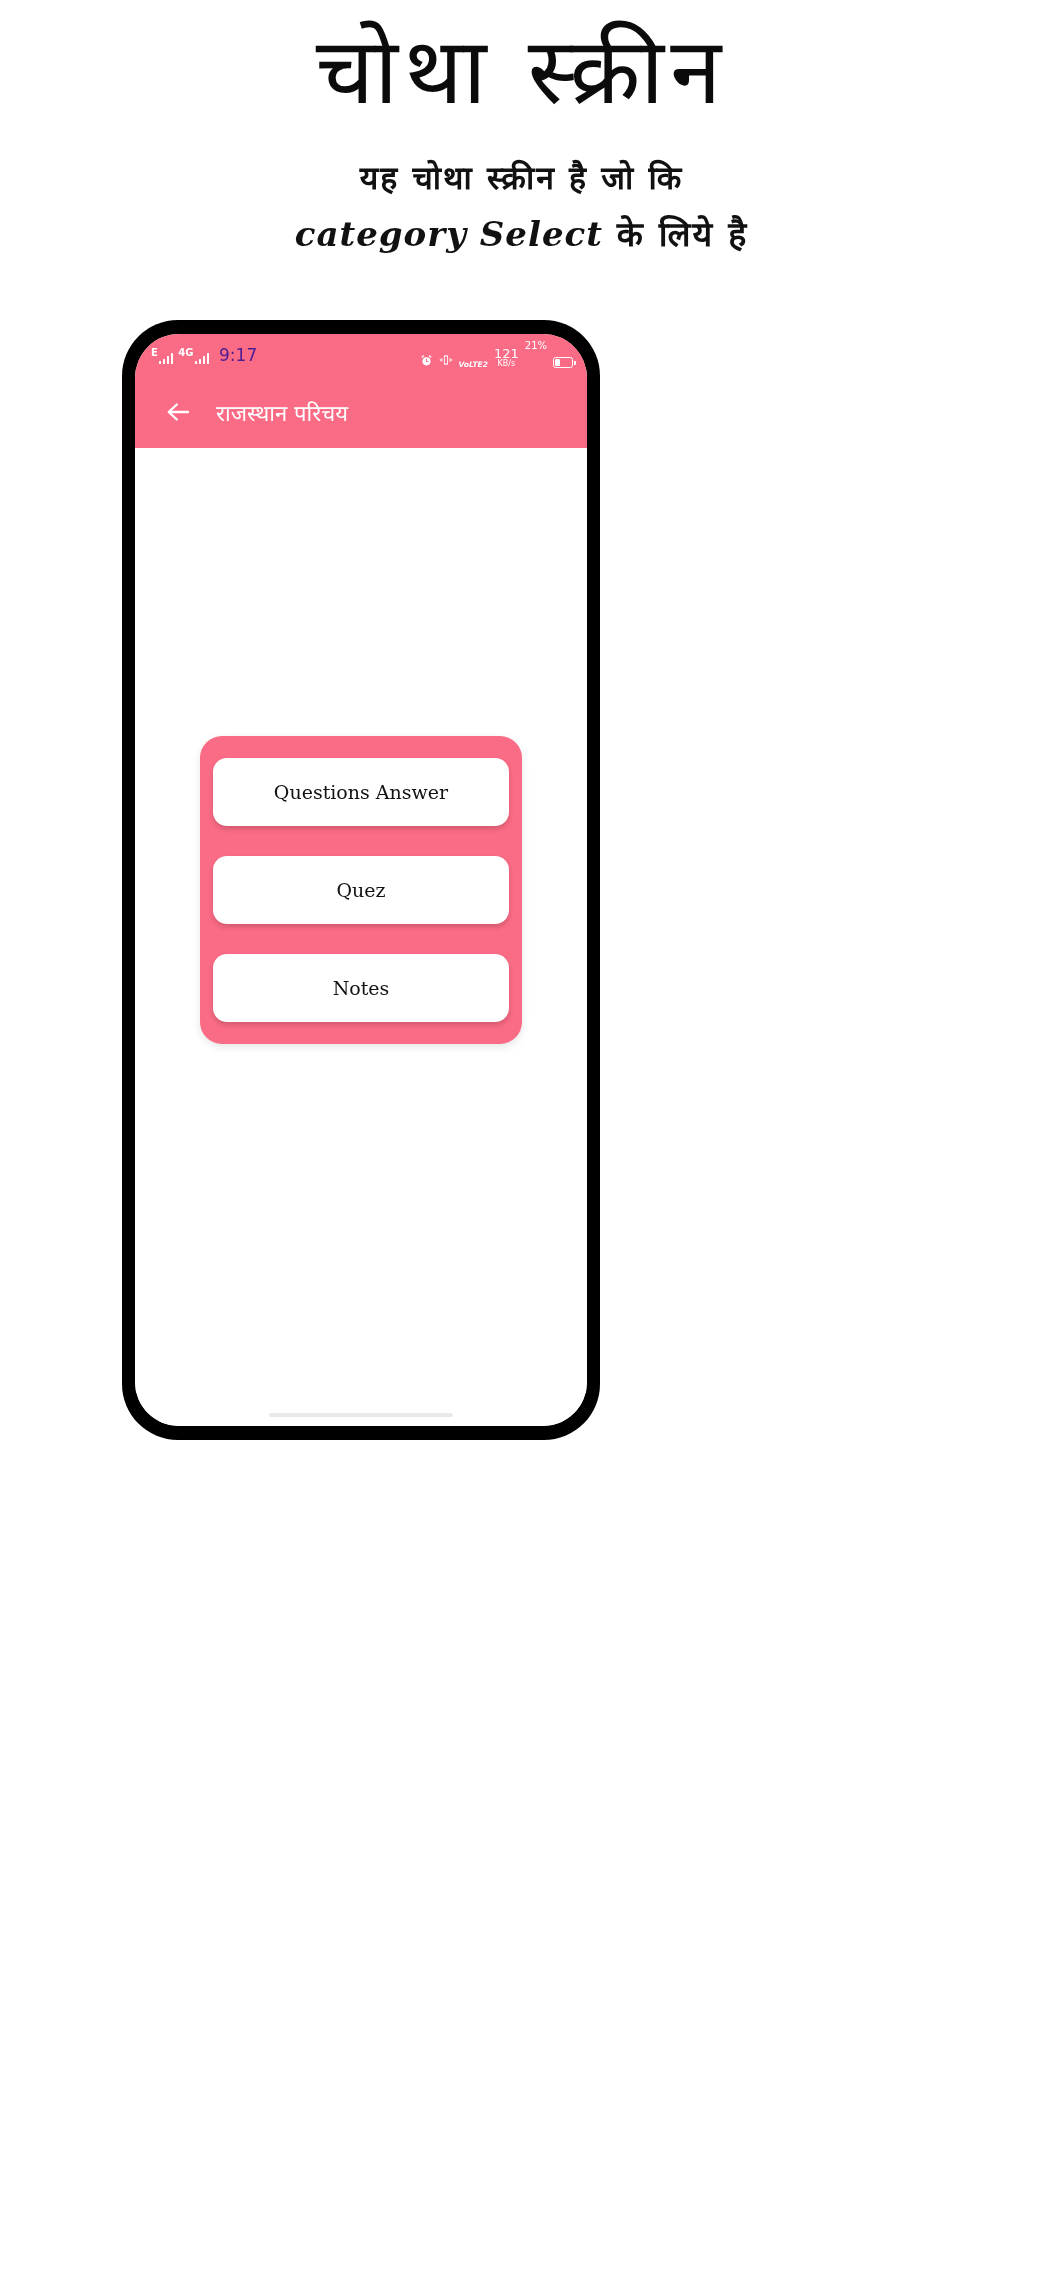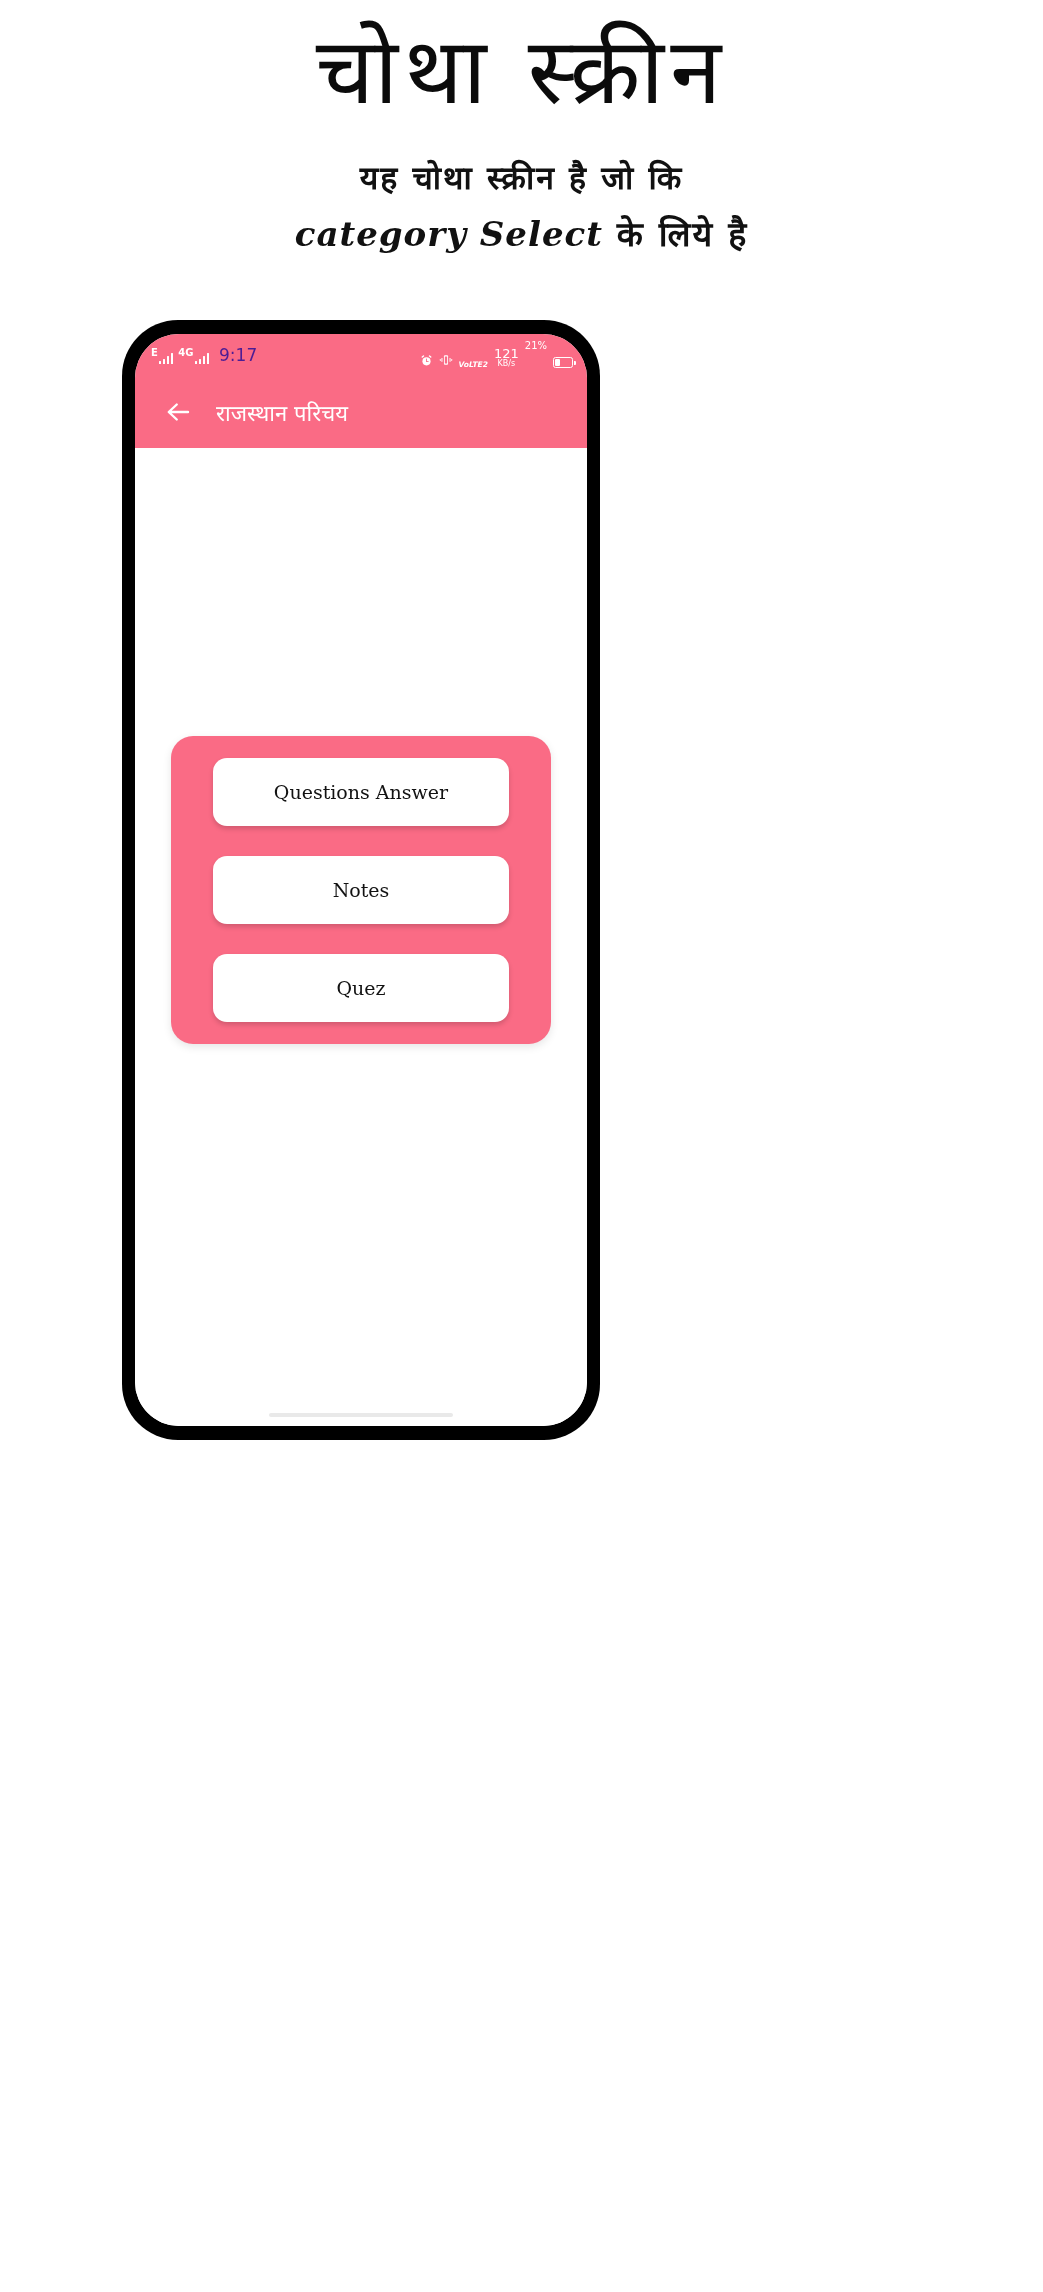--- a/index.html
+++ b/index.html
@@ -213,21 +213,21 @@
   .content {
     flex: 1;
     background: #ffffff;
     position: relative;
   }
   .menu-card {
     position: absolute;
     left: 50%;
     transform: translateX(-50%);
     top: 288px;
-    width: 380px;
+    width: 322px;
     background: var(--pink, #FA6B85);
     border-radius: 22px;
     padding: 22px 0 22px 0;
     box-sizing: border-box;
     display: flex;
     flex-direction: column;
     align-items: center;
     gap: 30px;
     box-shadow: 0 3px 8px rgba(0,0,0,0.10);
   }
@@ -331,23 +331,23 @@
       </svg>
       <div class="appbar-title">राजस्थान परिचय</div>
     </div>
 
     <div class="content">
       <div class="menu-card">
         <div class="menu-btn">
           <span>Questions Answer</span>
         </div>
         <div class="menu-btn">
+          <span>Quez</span>
+        </div>
+        <div class="menu-btn">
           <span>Notes</span>
-        </div>
-        <div class="menu-btn">
-          <span>Quez</span>
         </div>
       </div>
       <div class="nav-pill"></div>
     </div>
 
   </div>
 </div>
 
 </body></html>

